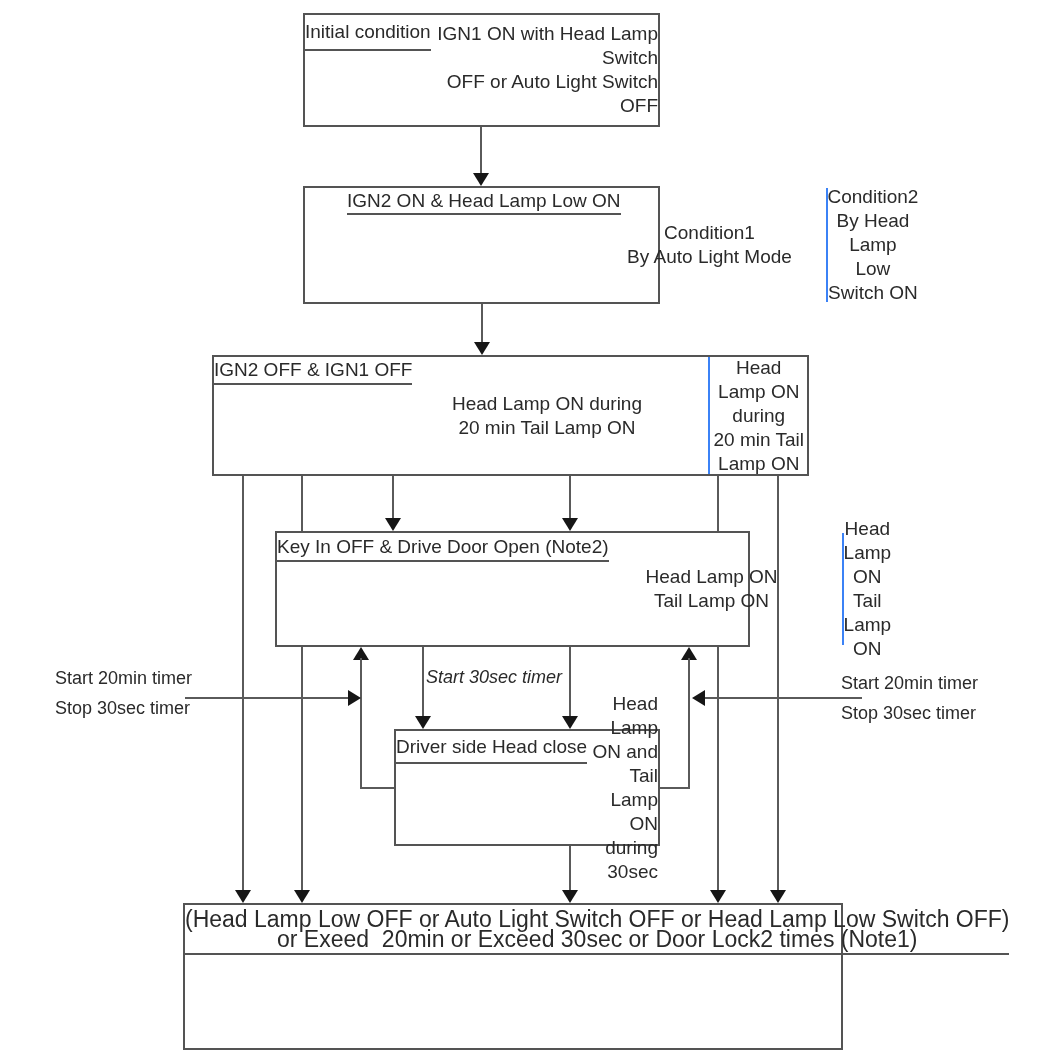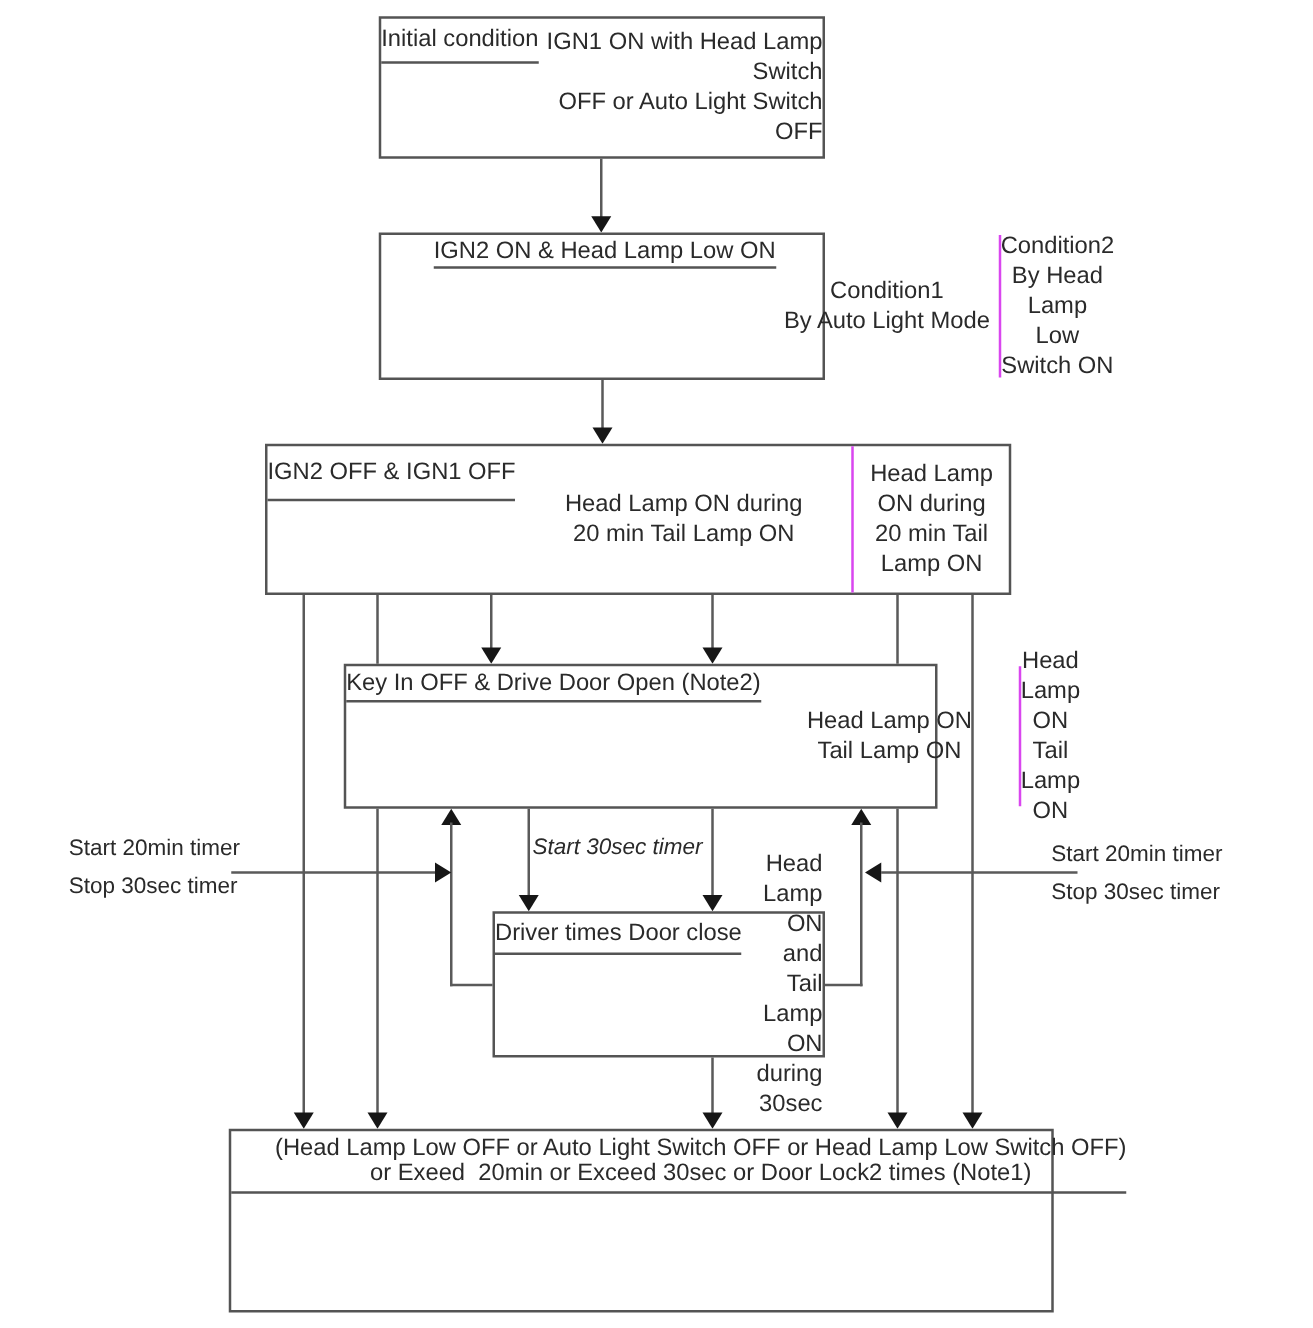--- a/index.html
+++ b/index.html
@@ -44,21 +44,21 @@
   .cells { flex: 1; display: flex; }
   .cell {
     display: flex;
     align-items: center;
     justify-content: center;
     text-align: center;
     white-space: pre-line;
     line-height: 24px;
     box-sizing: border-box;
   }
-  .cell.right { flex: 1; border-left: 2px solid #d946ef; }
+  .cell.right { flex: 1; border-left: 2px solid #3b82f6; margin-left: 27px; }
   .vline { position: absolute; width: 2px; background: #5a5a5a; }
   .hline { position: absolute; height: 2px; background: #5a5a5a; }
   .ah { position: absolute; width: 0; height: 0; }
   .ah-down  { border-left: 8px solid transparent; border-right: 8px solid transparent; border-top: 13px solid #161616; }
   .ah-up    { border-left: 8px solid transparent; border-right: 8px solid transparent; border-bottom: 13px solid #161616; }
   .ah-right { border-top: 8px solid transparent; border-bottom: 8px solid transparent; border-left: 13px solid #161616; }
   .ah-left  { border-top: 8px solid transparent; border-bottom: 8px solid transparent; border-right: 13px solid #161616; }
   .label {
     position: absolute;
     white-space: pre-line;
@@ -89,21 +89,21 @@
       <div class="cell right">Condition2
 By Head Lamp
 Low Switch ON</div>
     </div>
   </div>
 
   <div class="vline" style="left:481px; top:304px; height:42px;"></div>
   <div class="ah ah-down" style="left:474px; top:342px;"></div>
 
   <div class="box" style="left:212px; top:355px; width:597px; height:121px;">
-    <div class="box-title" style="height:44px;">IGN2 OFF &amp; IGN1 OFF</div>
+    <div class="box-title" style="height:28px;">IGN2 OFF &amp; IGN1 OFF</div>
     <div class="cells">
       <div class="cell" style="flex:0 0 269px;">Head Lamp ON during
 20 min Tail Lamp ON</div>
       <div class="cell right">Head Lamp ON during
 20 min Tail Lamp ON</div>
     </div>
   </div>
 
   <div class="vline" style="left:392px; top:476px; height:44px;"></div>
   <div class="ah ah-down" style="left:385px; top:518px;"></div>
@@ -147,26 +147,26 @@
 Stop 30sec timer</div>
   <div class="hline" style="left:185px; top:697px; width:164px;"></div>
   <div class="ah ah-right" style="left:348px; top:690px;"></div>
 
   <div class="label" style="left:841px; top:668px;">Start 20min timer
 Stop 30sec timer</div>
   <div class="hline" style="left:705px; top:697px; width:157px;"></div>
   <div class="ah ah-left" style="left:692px; top:690px;"></div>
 
   <div class="box" style="left:394px; top:729px; width:266px; height:117px;">
-    <div class="box-title" style="height:33px;">Driver times Door close</div>
+    <div class="box-title" style="height:33px;">Driver side Head close</div>
     <div class="box-body">Head Lamp ON and
 Tail Lamp ON during 30sec</div>
   </div>
 
   <div class="vline" style="left:569px; top:846px; height:46px;"></div>
   <div class="ah ah-down" style="left:562px; top:890px;"></div>
 
   <div class="box" style="left:183px; top:903px; width:660px; height:147px;">
-    <div class="box-title" style="height:50px; font-size:19px; line-height:20px;padding-left:35px;">(Head Lamp Low OFF or Auto Light Switch OFF or Head Lamp Low Switch OFF)
+    <div class="box-title" style="height:50px; font-size:23px; line-height:20px;">(Head Lamp Low OFF or Auto Light Switch OFF or Head Lamp Low Switch OFF)
 or Exeed  20min or Exceed 30sec or Door Lock2 times (Note1)</div>
   </div>
 
 </div>
 
 </body></html>

